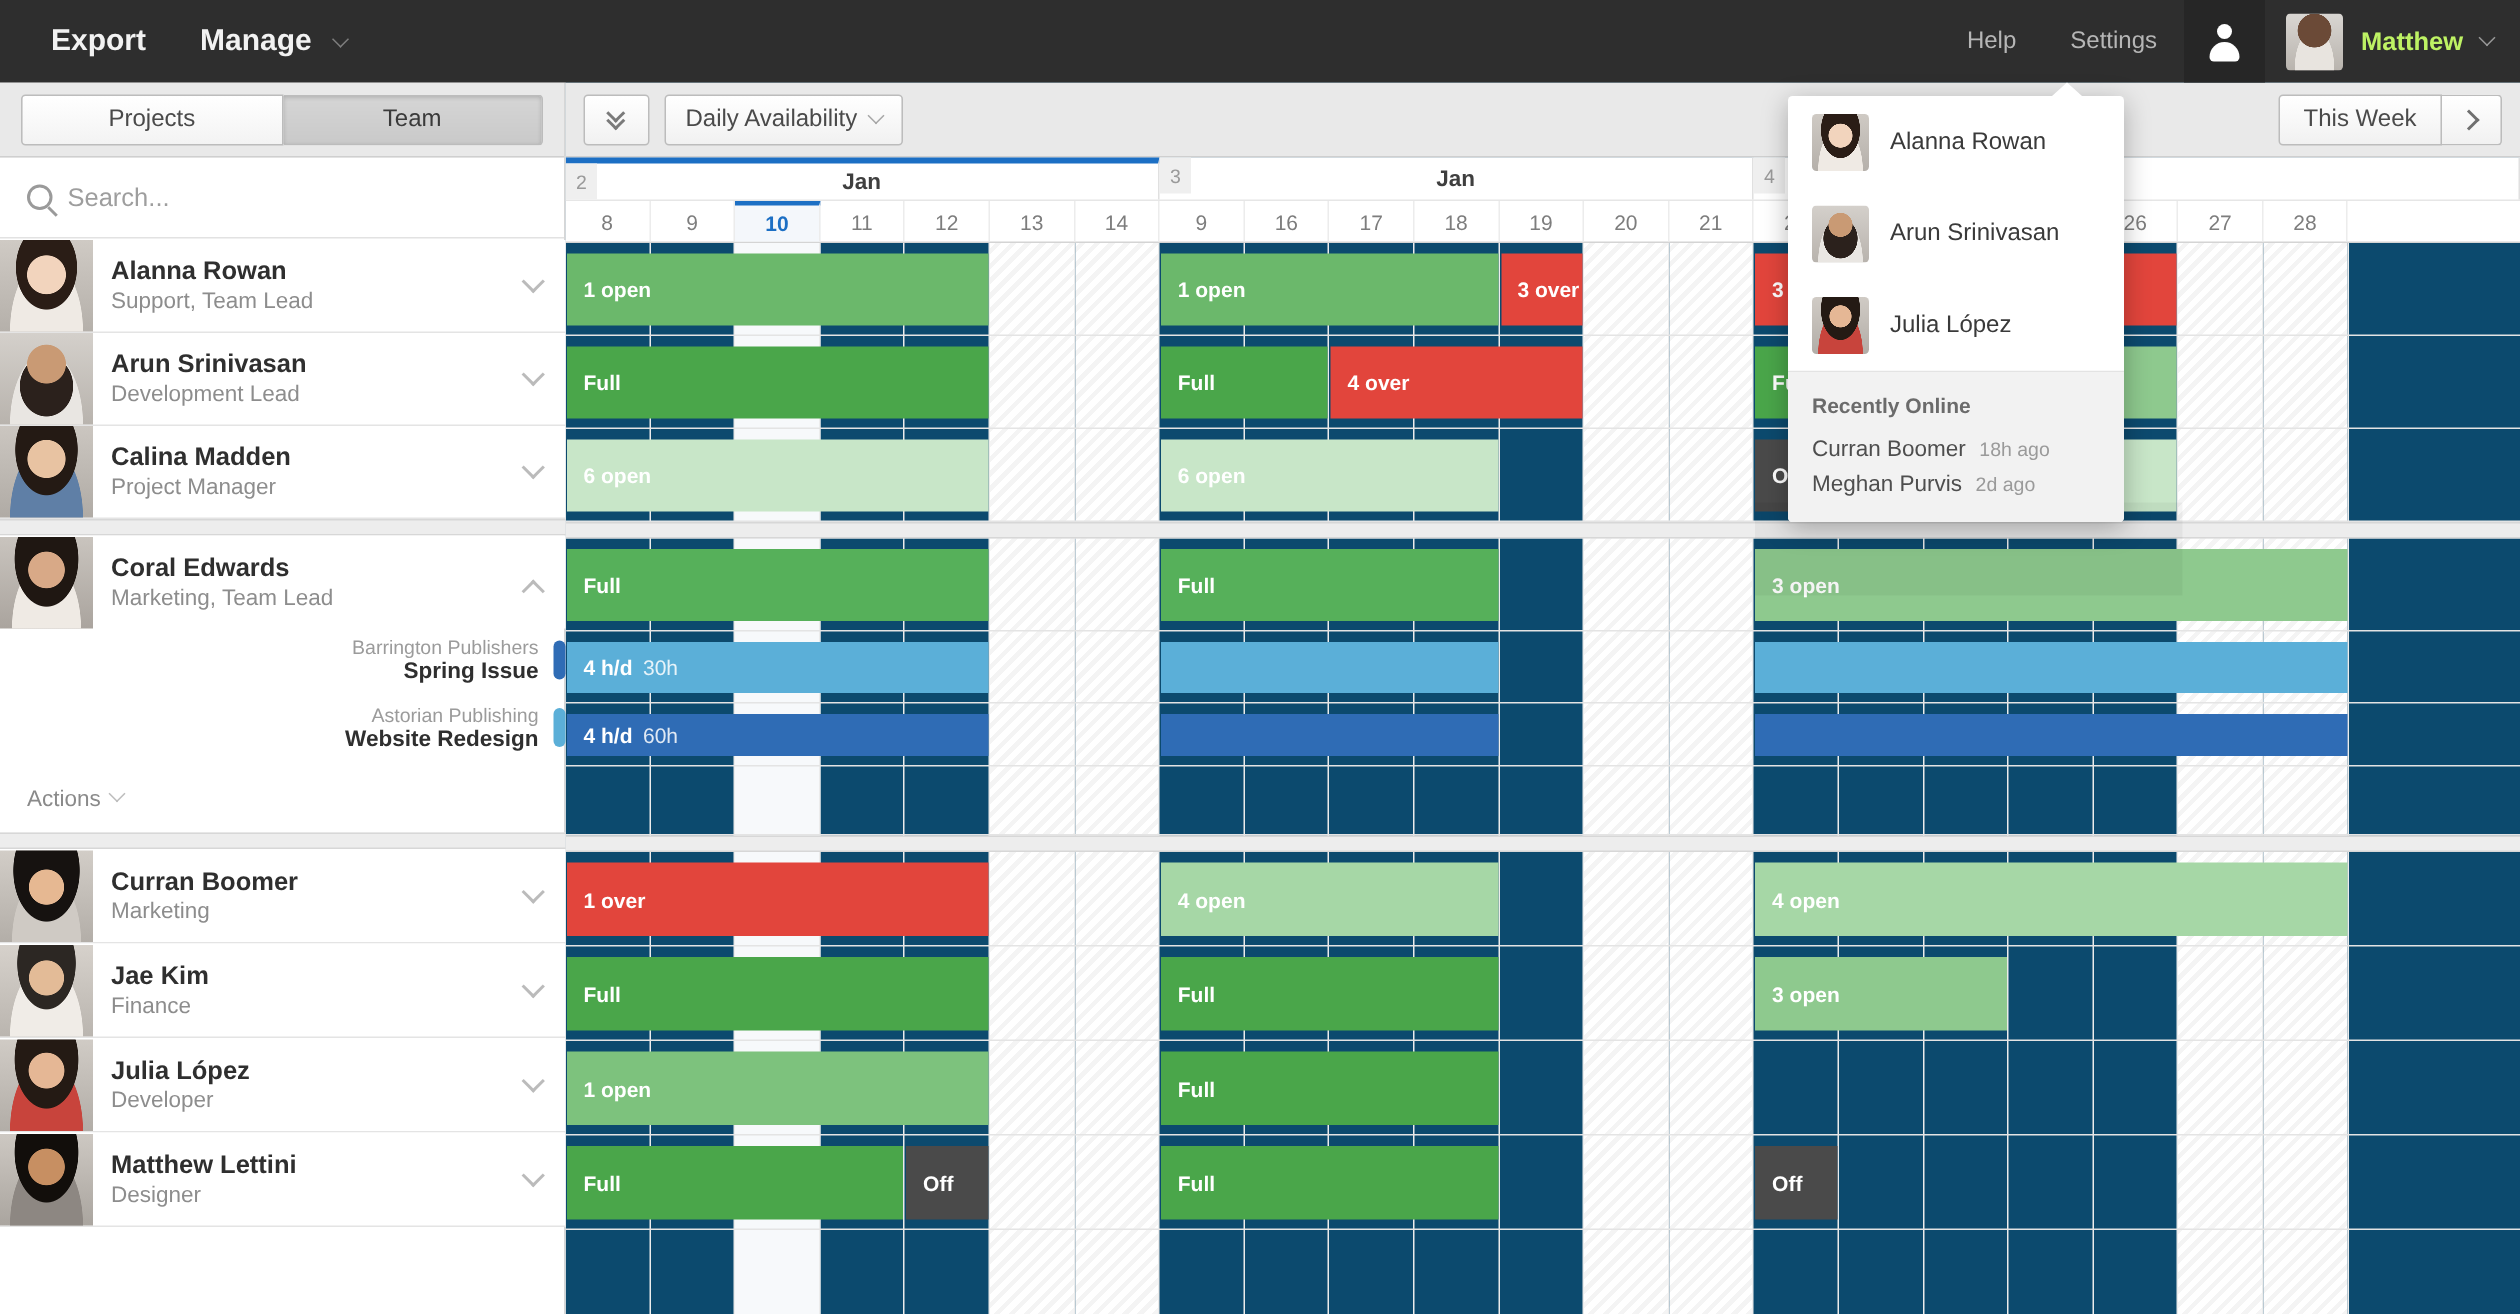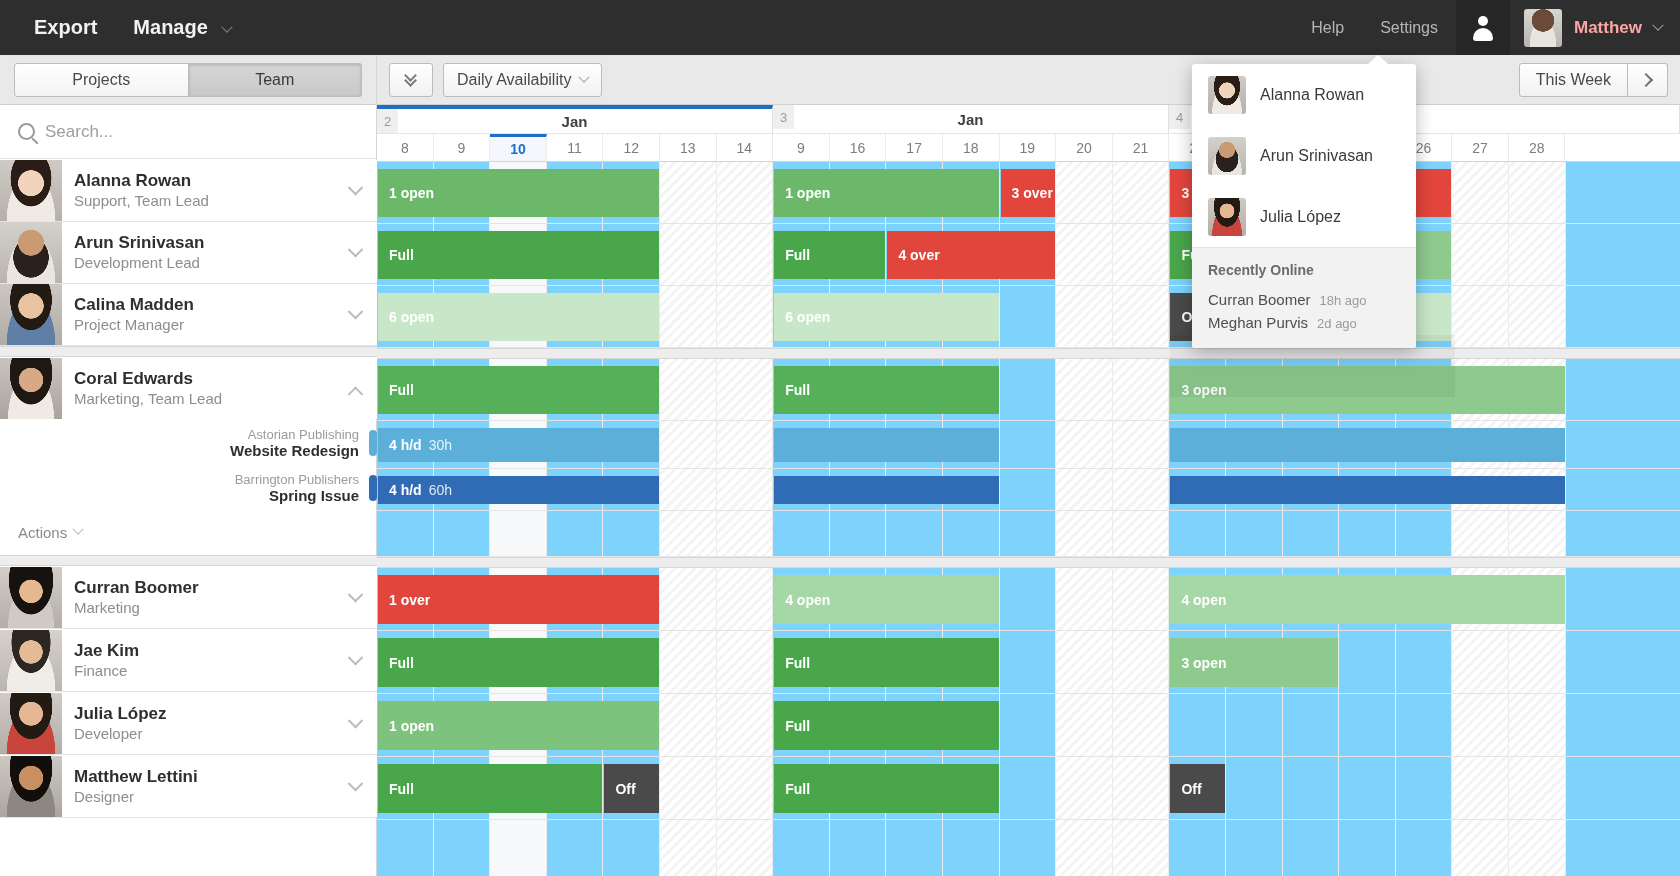--- a/index.html
+++ b/index.html
@@ -39,21 +39,21 @@
     background: #fff; border-radius: 50%;
   }
   .person-glyph::after {
     content:""; position: absolute; left: 1px; top: 12px; width: 20px; height: 13px;
     background: #fff; border-radius: 10px 10px 3px 3px;
   }
   .nav-user {
     display: flex; align-items: center; gap: 12px; padding: 0 18px 0 14px;
     height: 55px; cursor: pointer;
   }
-  .nav-user-name { color: #fca5a5; font-size: 17px; font-weight: bold; }
+  .nav-user-name { color: #bef264; font-size: 17px; font-weight: bold; }
   .caret { display: inline-block; width: 11px; height: 11px;
     border-right: 2px solid currentColor; border-bottom: 2px solid currentColor;
     transform: rotate(45deg) translate(-2px,-2px); opacity: .75; }
   .caret-sm { width: 8px; height: 8px; border-width: 1.6px; }
 
   
   .av { border-radius: 4px; background-size: cover; background-position: center top; overflow: hidden; position: relative; flex: none; }
   .av.sq { border-radius: 3px; }
 
   
@@ -97,21 +97,21 @@
   .actions-lbl { color:#8a8a8a; font-size:15px; display:flex; align-items:center; gap:7px; cursor:pointer;}
   .assign-box { display:flex; align-items:center; border:1px solid #c8c8c8; border-radius:3px; height:30px; background:#fff; width: 198px; }
   .assign-inner { display:flex; align-items:center; gap:7px; padding:0 8px; flex:1; }
   .assign-ph { color:#9e9e9e; font-size:14px; }
   .assign-btn { width:32px; height:28px; border-left:1px solid #d3d3d3; background:linear-gradient(#fdfdfd,#ededed);
       display:flex; align-items:center; justify-content:center; color:#8a8a8a; cursor:pointer;}
   .mag-sm { width:13px;height:13px;border:1.7px solid #a6a6a6;border-radius:50%;position:relative;flex:none;}
   .mag-sm::after{content:"";position:absolute;right:-4px;bottom:-3px;width:6px;height:1.7px;background:#a6a6a6;transform:rotate(45deg);}
 
   
-  .rightpanel { position: absolute; top:0; left:377px; width: 1303px; height: 821px; background:#7dd3fc; overflow:hidden; }
+  .rightpanel { position: absolute; top:0; left:377px; width: 1303px; height: 821px; background:#0c4a6e; overflow:hidden; }
   .tl-toolbar { height: 50px; background:#e9e9e9; border-bottom:1px solid #cfcfcf; display:flex; align-items:center; padding: 0 12px; gap: 10px;}
   .tb-btn {
     height: 34px; border:1px solid #bcbcbc; border-radius:3px; background: linear-gradient(#ffffff,#f1f1f1);
     display:flex; align-items:center; gap:9px; padding: 0 13px; font-size:16px; color:#4a4a4a; cursor:pointer;
   }
   .tb-btn.icon-only { width: 44px; justify-content:center; padding:0; }
   .dbl-chev { display:inline-block; width:13px; height:13px; position:relative; color:#7a7a7a;}
   .dbl-chev i, .dbl-chev b { position:absolute; left:1px; width:9px;height:9px;
      border-right:2px solid currentColor; border-bottom:2px solid currentColor; transform: rotate(45deg);}
   .dbl-chev i { top:-2px;} .dbl-chev b{ top:3px;}
@@ -263,34 +263,34 @@
             linear-gradient(#c9c4be,#aaa49e);"></span>
           <div class="p-meta">
             <div class="p-name">Coral Edwards</div>
             <div class="p-role">Marketing, Team Lead</div>
           </div>
           <span class="row-caret">
             <span class="caret" style="color:#a5a5a5;transform:rotate(225deg) translate(-4px,-4px);"></span>
           </span>
         </div>
 
+        <div class="proj-label-row" style="height:42px;">
+          <div class="proj-text">
+            <div class="proj-client">Barrington Publishers</div>
+            <div class="proj-name">Spring Issue</div>
+          </div>
+          <span class="proj-chip" style="background:#2f6cb5;"></span>
+        </div>
+
         <div class="proj-label-row" style="height:48px;">
           <div class="proj-text">
             <div class="proj-client">Astorian Publishing</div>
             <div class="proj-name">Website Redesign</div>
           </div>
           <span class="proj-chip" style="background:#5bafd8;"></span>
-        </div>
-
-        <div class="proj-label-row" style="height:42px;">
-          <div class="proj-text">
-            <div class="proj-client">Barrington Publishers</div>
-            <div class="proj-name">Spring Issue</div>
-          </div>
-          <span class="proj-chip" style="background:#2f6cb5;"></span>
         </div>
 
         <div class="actions-row">
           <span class="actions-lbl">
             <span>Actions</span>
             <span class="caret caret-sm" style="color:#a5a5a5;"></span>
           </span>
         </div>
 
         <div class="group-sep"></div>

